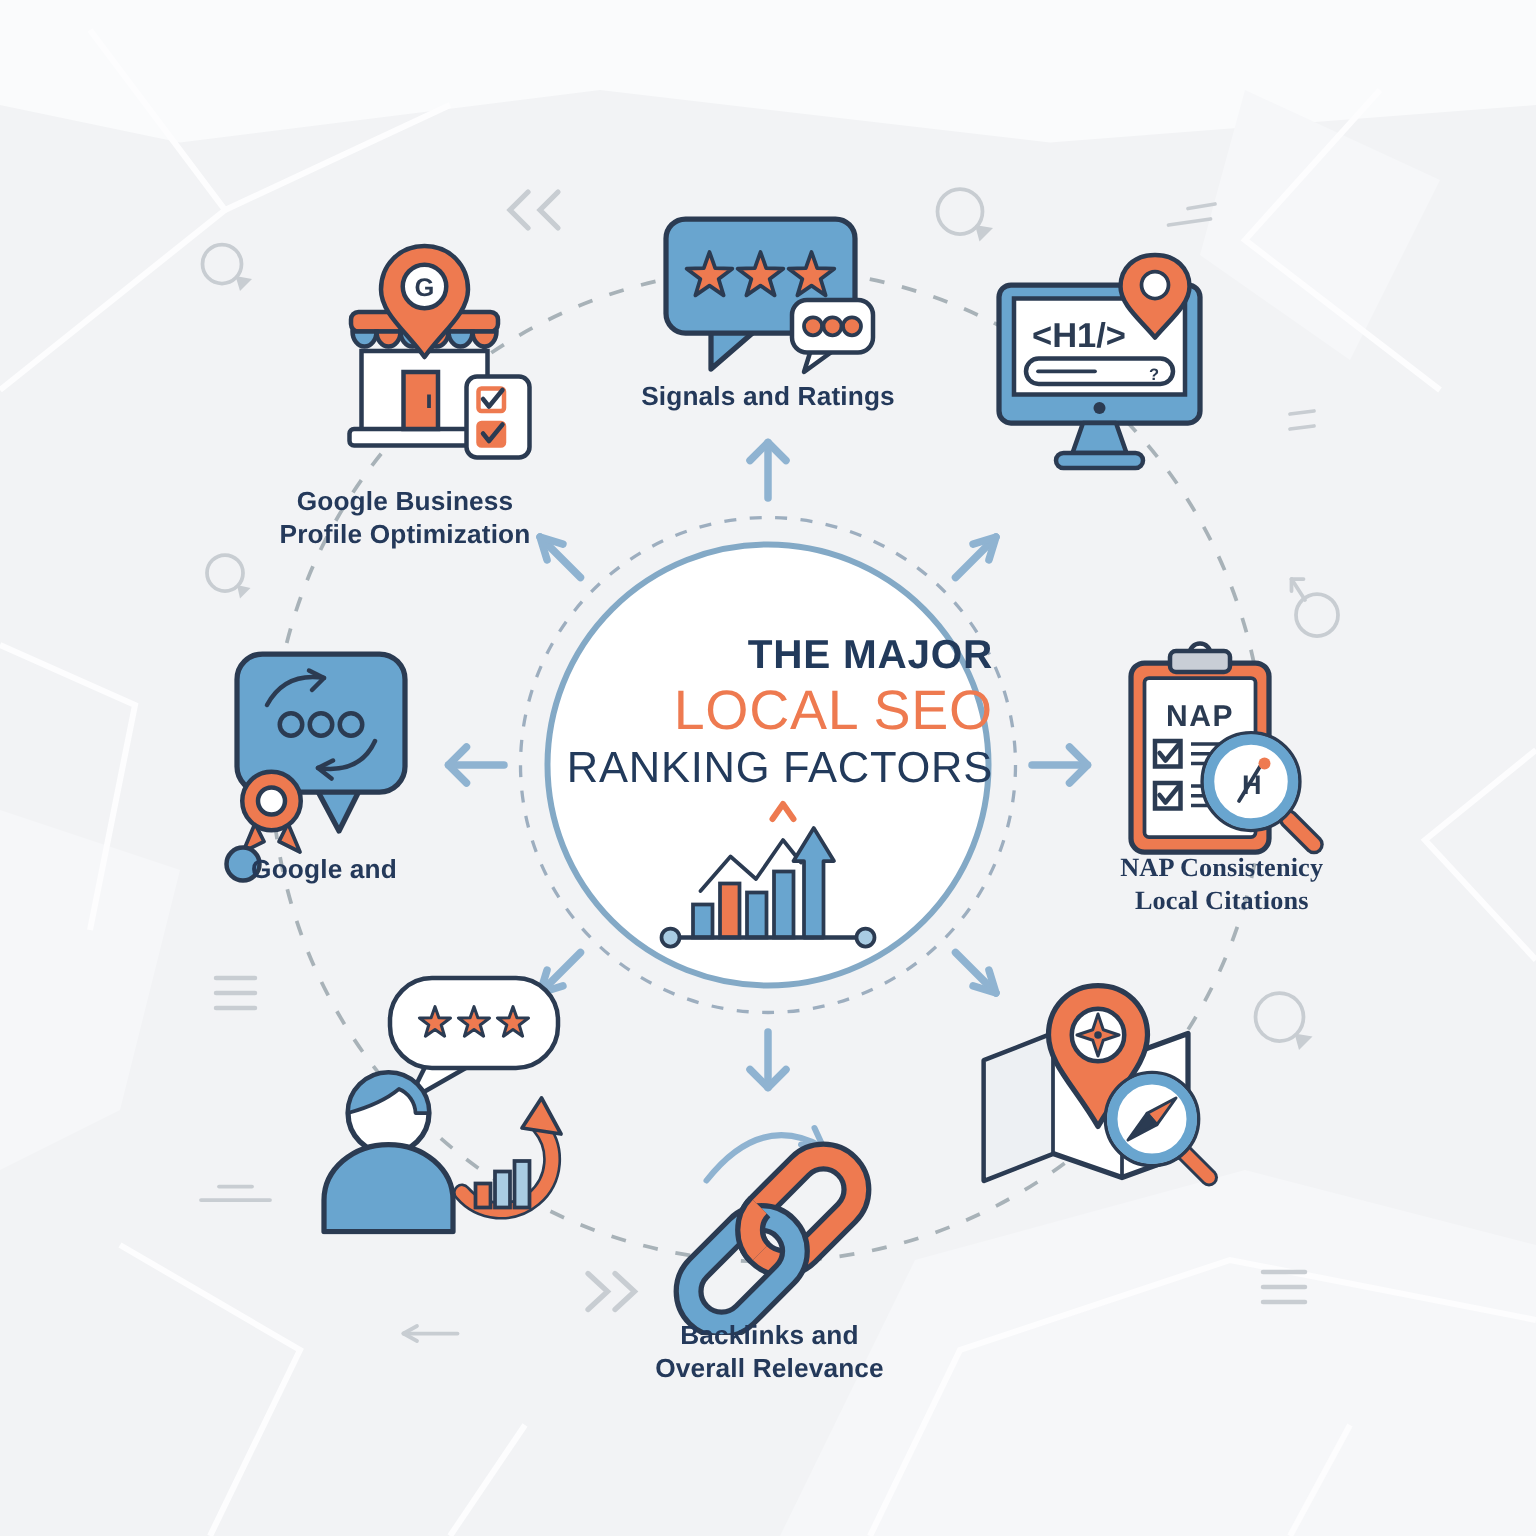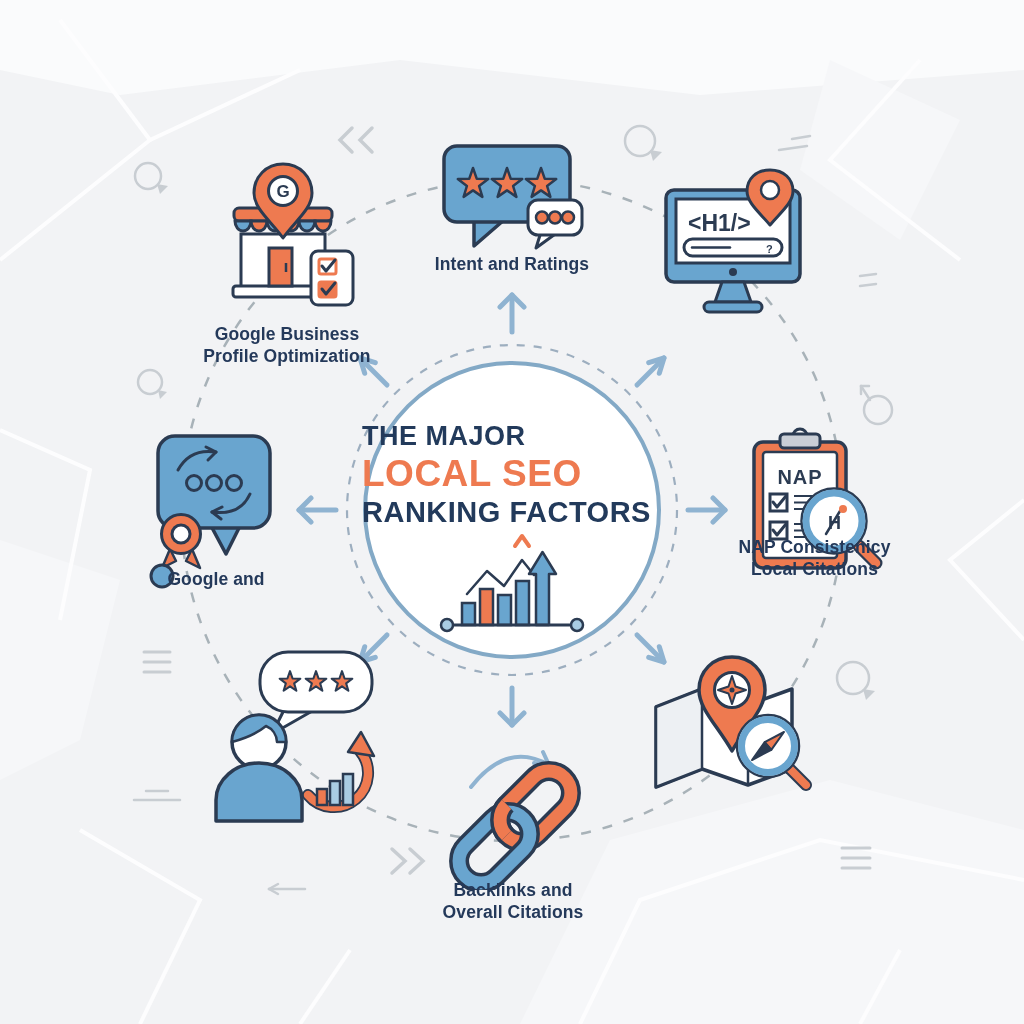--- a/index.html
+++ b/index.html
@@ -7,24 +7,24 @@
   body { font-family:"Liberation Sans", sans-serif; background:#f2f3f5; overflow:hidden; }
   .canvas { position:relative; width:1024px; height:1024px; background:#f2f3f5; }
   svg { display:block; }
   svg text { font-family:"Liberation Sans", sans-serif; font-weight:bold; fill:#2B3B52; }
   .label {
     position:absolute; text-align:center; font-weight:bold; font-size:17.5px;
     line-height:1.26; color:#24395A; white-space:pre-line; letter-spacing:0.1px;
     z-index:4;
   }
   .icon { position:absolute; z-index:3; }
-  .title-wrap { position:absolute; left:362px; top:421px; width:300px; text-align:left; z-index:4; }
+  .title-wrap { position:absolute; left:362px; top:421px; width:300px; text-align:right; z-index:4; }
   .t1 { font-size:27px; font-weight:bold; color:#223A5B; letter-spacing:0.5px; }
-  .t2 { font-size:37px; font-weight:bold; color:#EE7A50; letter-spacing:0.5px; margin-top:1px; }
-  .t3 { font-size:29px; font-weight:bold; color:#223A5B; letter-spacing:0.5px; margin-top:1px; }
+  .t2 { font-size:37px; font-weight:normal; color:#EE7A50; letter-spacing:0.5px; margin-top:1px; }
+  .t3 { font-size:29px; font-weight:normal; color:#223A5B; letter-spacing:0.5px; margin-top:1px; }
   #bg { position:absolute; left:0; top:0; z-index:1; }
 </style>
 </head>
 <body>
 
 <div class="canvas">
 
   <svg id="bg" width="1024" height="1024" viewBox="0 0 1024 1024">
     <rect x="0" y="0" width="1024" height="1024" fill="#f2f3f5"></rect>
 
@@ -175,21 +175,21 @@
       <polygon transform="translate(45,44)" points="0,-16 3.8,-5.2 15.2,-4.9 6.1,2 9.4,12.9 0,6.4 -9.4,12.9 -6.1,2 -15.2,-4.9 -3.8,-5.2" fill="#EE7A50" stroke="#2B3B52" stroke-width="2.5" stroke-linejoin="round"></polygon>
       <polygon transform="translate(79,44)" points="0,-16 3.8,-5.2 15.2,-4.9 6.1,2 9.4,12.9 0,6.4 -9.4,12.9 -6.1,2 -15.2,-4.9 -3.8,-5.2" fill="#EE7A50" stroke="#2B3B52" stroke-width="2.5" stroke-linejoin="round"></polygon>
       <polygon transform="translate(113,44)" points="0,-16 3.8,-5.2 15.2,-4.9 6.1,2 9.4,12.9 0,6.4 -9.4,12.9 -6.1,2 -15.2,-4.9 -3.8,-5.2" fill="#EE7A50" stroke="#2B3B52" stroke-width="2.5" stroke-linejoin="round"></polygon>
     </g>
     <path d="M113 92 L108 108 L130 92 Z" fill="#ffffff" stroke="#2B3B52" stroke-width="3" stroke-linejoin="round"></path>
     <rect x="100" y="60" width="54" height="35" rx="10" fill="#ffffff" stroke="#2B3B52" stroke-width="3"></rect>
     <circle cx="114" cy="77.5" r="6" fill="#EE7A50" stroke="#2B3B52" stroke-width="2.5"></circle>
     <circle cx="127" cy="77.5" r="6" fill="#EE7A50" stroke="#2B3B52" stroke-width="2.5"></circle>
     <circle cx="140" cy="77.5" r="6" fill="#EE7A50" stroke="#2B3B52" stroke-width="2.5"></circle>
   </svg>
-  <div class="label" style="left:392px; top:253px; width:240px;">Intent and Ratings</div>
+  <div class="label" style="left:392px; top:253px; width:240px;">Signals and Ratings</div>
 
   <svg class="icon" style="left:205px; top:158px;" width="170" height="170" viewBox="0 0 170 170">
     <line x1="118" y1="60" x2="118" y2="96" stroke="#2B3B52" stroke-width="3"></line>
     <rect x="36" y="76" width="84" height="54" fill="#ffffff" stroke="#2B3B52" stroke-width="3"></rect>
     <rect x="28" y="128" width="102" height="11" rx="3" fill="#ffffff" stroke="#2B3B52" stroke-width="3"></rect>
     <rect x="64" y="90" width="23" height="38" fill="#EE7A50" stroke="#2B3B52" stroke-width="3"></rect>
     <line x1="81" y1="105" x2="81" y2="114" stroke="#2B3B52" stroke-width="2.5"></line>
     <rect x="29" y="50" width="98" height="13" rx="5" fill="#EE7A50" stroke="#2B3B52" stroke-width="3"></rect>
     <g stroke="#2B3B52" stroke-width="3">
       <path d="M30 63 h16 a8 10 0 0 1 -16 0 z" fill="#69A5CF"></path>
@@ -205,21 +205,21 @@
       <text x="78" y="39" font-size="17" text-anchor="middle">G</text>
     </g>
     <g>
       <rect x="106" y="93" width="42" height="54" rx="7" fill="#ffffff" stroke="#2B3B52" stroke-width="3"></rect>
       <rect x="114" y="101" width="17" height="15" rx="2" fill="#ffffff" stroke="#EE7A50" stroke-width="3"></rect>
       <path d="M117 108 l4 5 l9 -11" stroke="#2B3B52" stroke-width="3" fill="none" stroke-linecap="round" stroke-linejoin="round"></path>
       <rect x="114" y="124" width="17" height="15" rx="2" fill="#EE7A50" stroke="#EE7A50" stroke-width="3"></rect>
       <path d="M117 131 l4 5 l9 -11" stroke="#2B3B52" stroke-width="3" fill="none" stroke-linecap="round" stroke-linejoin="round"></path>
     </g>
   </svg>
-  <div class="label" style="left:172px; top:323px; width:230px;">Google Business
+  <div class="label" style="left:155px; top:323px; width:230px;">Google Business
 Profile Optimization</div>
 
   <svg class="icon" style="left:652px; top:168px;" width="170" height="165" viewBox="0 0 170 165">
     <rect x="14" y="22" width="134" height="92" rx="8" fill="#69A5CF" stroke="#2B3B52" stroke-width="3.5"></rect>
     <rect x="24" y="31" width="114" height="64" fill="#ffffff" stroke="#2B3B52" stroke-width="3"></rect>
     <text x="36" y="63" font-size="23">&lt;H1/&gt;</text>
     <rect x="32" y="71" width="98" height="17" rx="8.5" fill="#ffffff" stroke="#2B3B52" stroke-width="3"></rect>
     <line x1="40" y1="79.5" x2="78" y2="79.5" stroke="#2B3B52" stroke-width="2.5" stroke-linecap="round"></line>
     <text x="114" y="85" font-size="11">?</text>
     <circle cx="81" cy="104" r="4" fill="#2B3B52"></circle>
@@ -248,21 +248,21 @@
     <g>
       <path d="M131 124 L148 141" stroke="#2B3B52" stroke-width="13" stroke-linecap="round"></path>
       <path d="M131 124 L148 141" stroke="#EE7A50" stroke-width="8.5" stroke-linecap="round"></path>
       <circle cx="106" cy="99" r="32.5" fill="#ffffff" stroke="#2B3B52" stroke-width="2.5"></circle>
       <circle cx="106" cy="99" r="28" fill="#ffffff" stroke="#69A5CF" stroke-width="7"></circle>
       <text x="100" y="107" font-size="18">H</text>
       <path d="M112 89 L98 112" stroke="#2B3B52" stroke-width="2.5" stroke-linecap="round"></path>
       <circle cx="115" cy="87" r="4" fill="#EE7A50"></circle>
     </g>
   </svg>
-  <div class="label" style="left:712px; top:536px; width:205px;">NAP Consistenicy
+  <div class="label" style="left:712px; top:567px; width:205px;font-family:Liberation Serif, serif;">NAP Consistenicy
 Local Citations</div>
 
   <svg class="icon" style="left:138px; top:428px;" width="150" height="165" viewBox="0 0 150 165">
     <path d="M72 96 L88 126 L104 94 Z" fill="#69A5CF" stroke="#2B3B52" stroke-width="3.5" stroke-linejoin="round"></path>
     <rect x="20" y="8" width="112" height="92" rx="17" fill="#69A5CF" stroke="#2B3B52" stroke-width="3.5"></rect>
     <circle cx="56" cy="55" r="7.5" fill="none" stroke="#2B3B52" stroke-width="3"></circle>
     <circle cx="76" cy="55" r="7.5" fill="none" stroke="#2B3B52" stroke-width="3"></circle>
     <circle cx="96" cy="55" r="7.5" fill="none" stroke="#2B3B52" stroke-width="3"></circle>
     <g stroke="#2B3B52" stroke-width="3" fill="none" stroke-linecap="round">
       <path d="M40 42 Q52 20 78 24"></path>
@@ -311,21 +311,21 @@
     <g transform="rotate(45 90 92)">
       <rect x="68" y="22" width="44" height="82" rx="22" fill="none" stroke="#2B3B52" stroke-width="20"></rect>
       <rect x="68" y="22" width="44" height="82" rx="22" fill="none" stroke="#EE7A50" stroke-width="13"></rect>
       <rect x="68" y="80" width="44" height="82" rx="22" fill="none" stroke="#2B3B52" stroke-width="20"></rect>
       <rect x="68" y="80" width="44" height="82" rx="22" fill="none" stroke="#69A5CF" stroke-width="13"></rect>
       <path d="M68 82 A22 22 0 0 0 90 104" fill="none" stroke="#2B3B52" stroke-width="20"></path>
       <path d="M68 82 A22 22 0 0 0 90 104" fill="none" stroke="#EE7A50" stroke-width="13"></path>
     </g>
   </svg>
   <div class="label" style="left:408px; top:879px; width:210px;">Backlinks and
-Overall Citations</div>
+Overall Relevance</div>
 
   <svg class="icon" style="left:640px; top:645px;" width="190" height="170" viewBox="0 0 190 170">
     <path d="M16 62 L62 44 L108 60 L152 44 L152 124 L108 140 L62 124 L16 142 Z" fill="#ffffff" stroke="#2B3B52" stroke-width="3.5" stroke-linejoin="round"></path>
     <path d="M16 62 L62 44 L62 124 L16 142 Z" fill="#EDF0F3" stroke="#2B3B52" stroke-width="2.5" stroke-linejoin="round"></path>
     <path d="M108 60 L108 140" stroke="#2B3B52" stroke-width="2.5"></path>
     <g>
       <path d="M92 12 C73 12 59 26 59 45 C59 64 77 80 92 106 C107 80 125 64 125 45 C125 26 111 12 92 12 Z" fill="#EE7A50" stroke="#2B3B52" stroke-width="3.5" stroke-linejoin="round"></path>
       <circle cx="92" cy="45" r="17.5" fill="#ffffff" stroke="#2B3B52" stroke-width="3"></circle>
       <polygon points="92,31 95.5,41.5 106,45 95.5,48.5 92,59 88.5,48.5 78,45 88.5,41.5" fill="#EE7A50" stroke="#2B3B52" stroke-width="2" stroke-linejoin="round"></polygon>
       <circle cx="92" cy="45" r="2.5" fill="#2B3B52"></circle>

